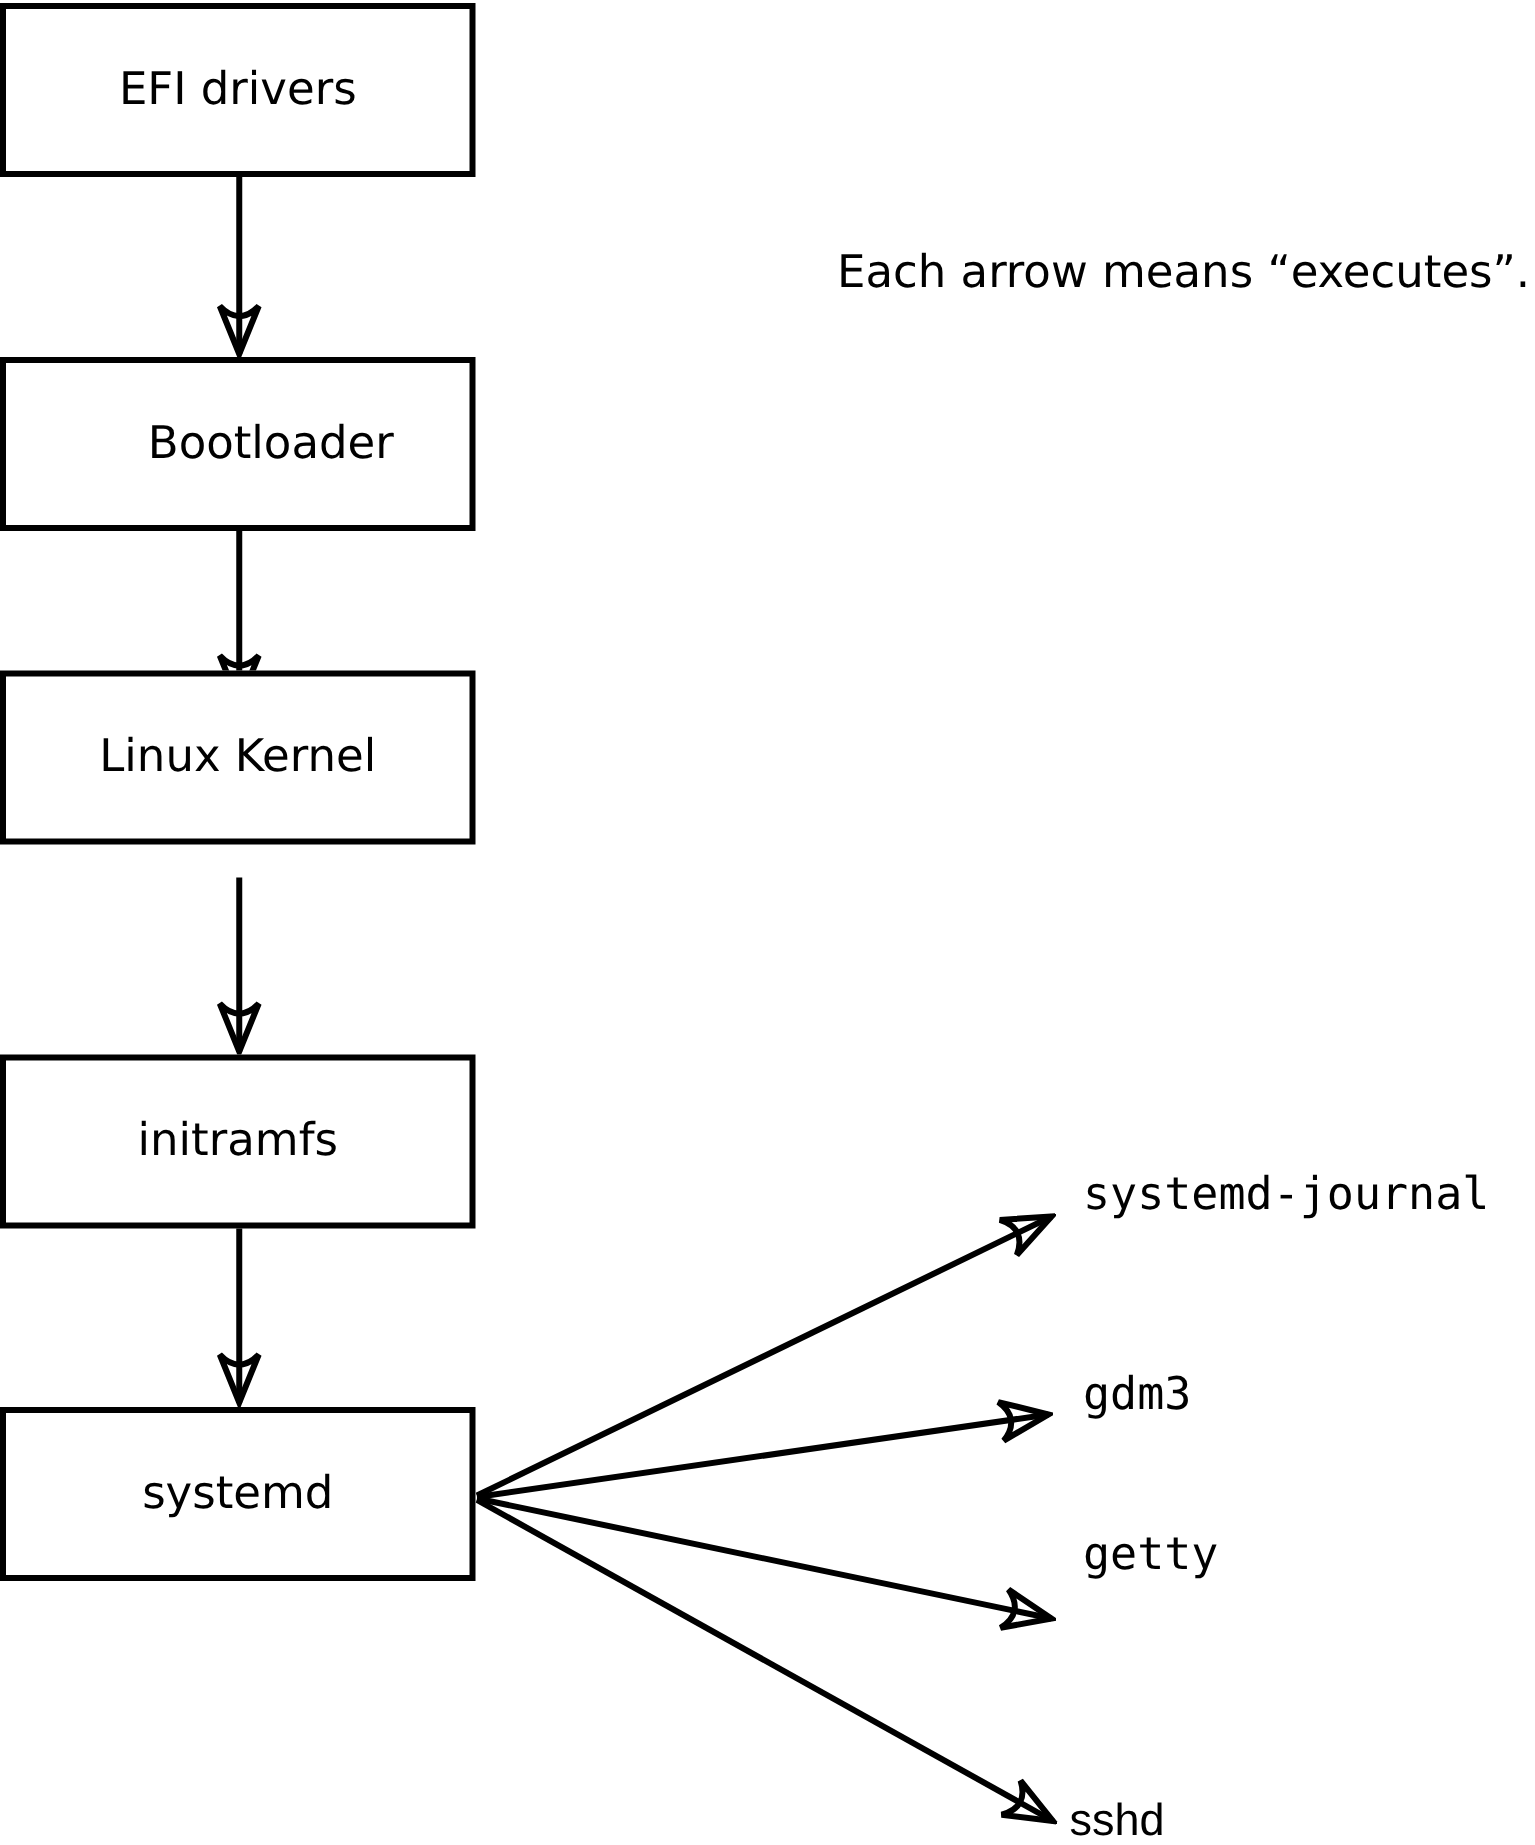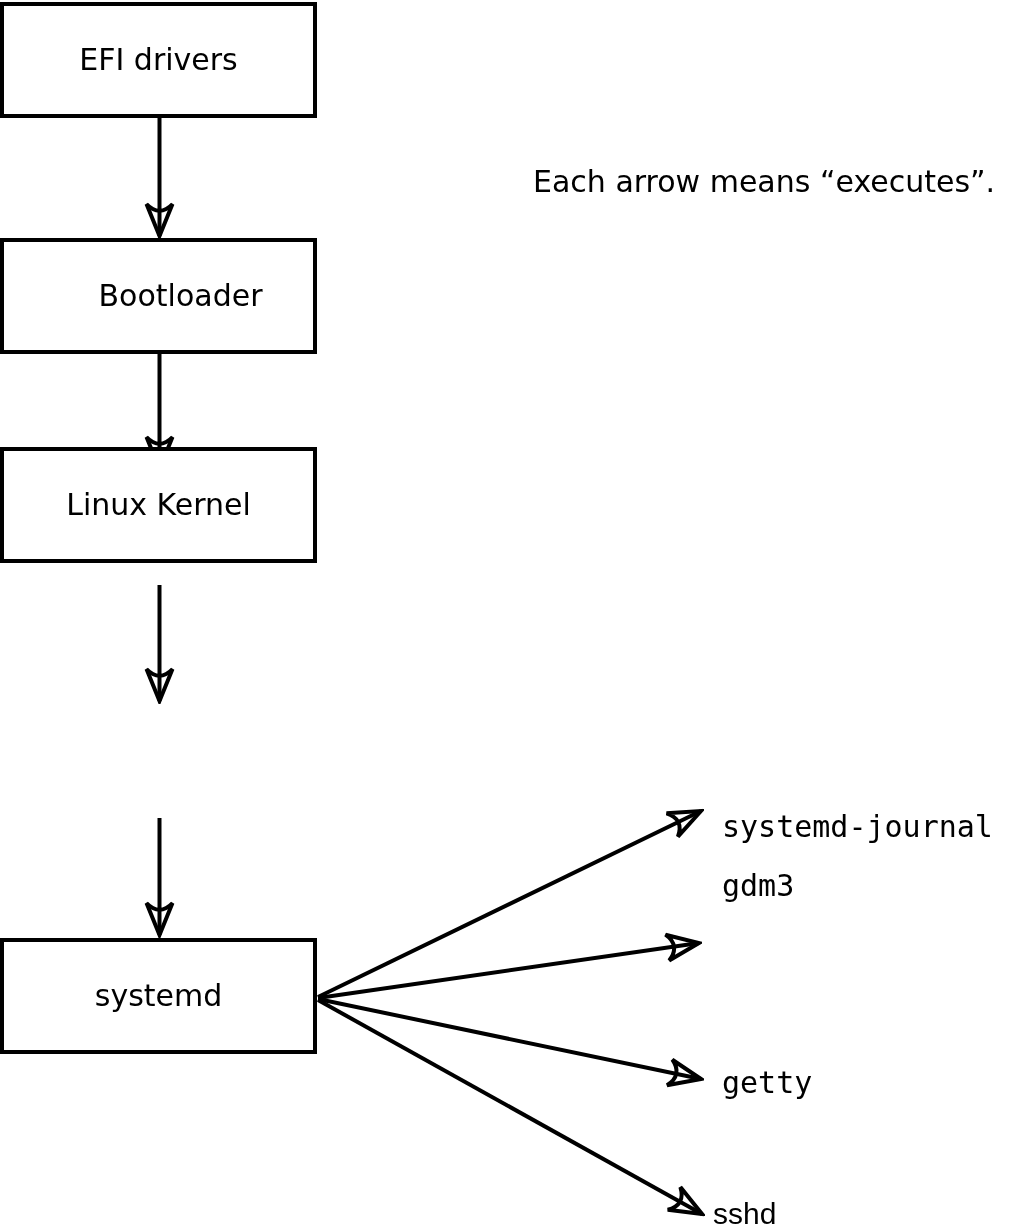--- a/index.html
+++ b/index.html
@@ -41,36 +41,36 @@
     line-height: 1;
     white-space: nowrap;
   }
   .box-1 { top: 2px; }
   .box-2 { top: 238px; padding-left: 44px; }
   .box-3 { top: 447px; }
   .box-4 { top: 703px; }
   .box-5 { top: 938px; }
   .note {
     position: absolute;
-    left: 533px;
+    left: 558px;
     top: 167px;
     font-size: 30px;
     line-height: 1;
     white-space: nowrap;
   }
   .target {
     position: absolute;
     font-family: "DejaVu Sans Mono", "Liberation Mono", monospace;
     font-size: 30px;
     line-height: 1;
     white-space: nowrap;
   }
-  .target-1 { left: 722px; top: 812px; }
-  .target-2 { left: 722px; top: 871px; }
-  .target-3 { left: 722px; top: 1068px; text-align: center; }
+  .target-1 { left: 722px; top: 782px; }
+  .target-2 { left: 722px; top: 915px; }
+  .target-3 { left: 722px; top: 1022px; text-align: center; }
   .target-4 {
     left: 713px;
     top: 1199px;
     font-family: Liberation Sans, sans-serif;
   }
 </style>
 </head>
 <body>
 
 <div class="canvas">
@@ -95,20 +95,23 @@
 
   <div class="box box-1">
     <span>EFI drivers</span>
   </div>
   <div class="box box-2">
     <span>Bootloader</span>
   </div>
   <div class="box box-3">
     <span>Linux Kernel</span>
   </div>
+  <div class="box box-4">
+    <span>initramfs</span>
+  </div>
   <div class="box box-5">
     <span>systemd</span>
   </div>
 
   <div class="note">Each arrow means “executes”.</div>
 
   <div class="target target-1">systemd-journal</div>
   <div class="target target-2">gdm3</div>
   <div class="target target-3">getty</div>
   <div class="target target-4">sshd</div>

